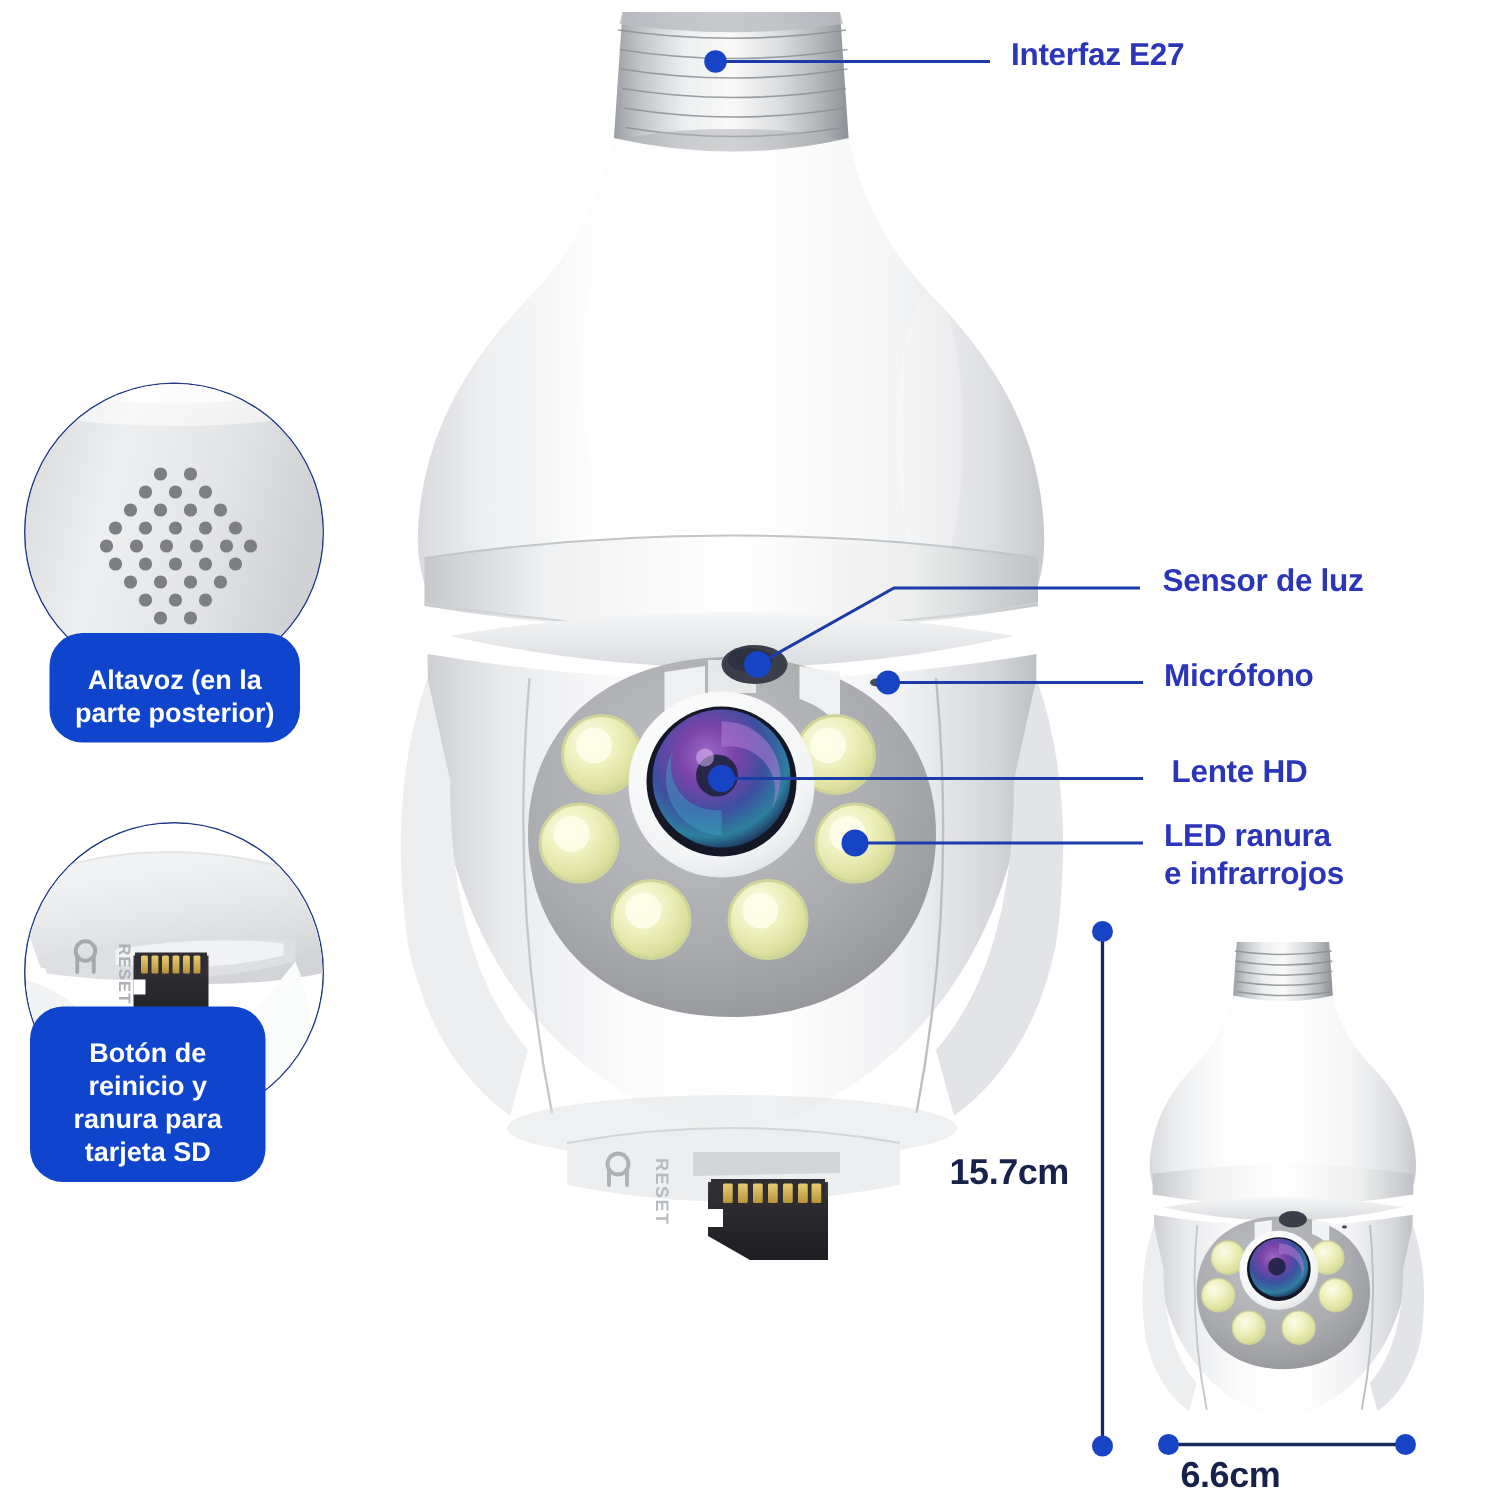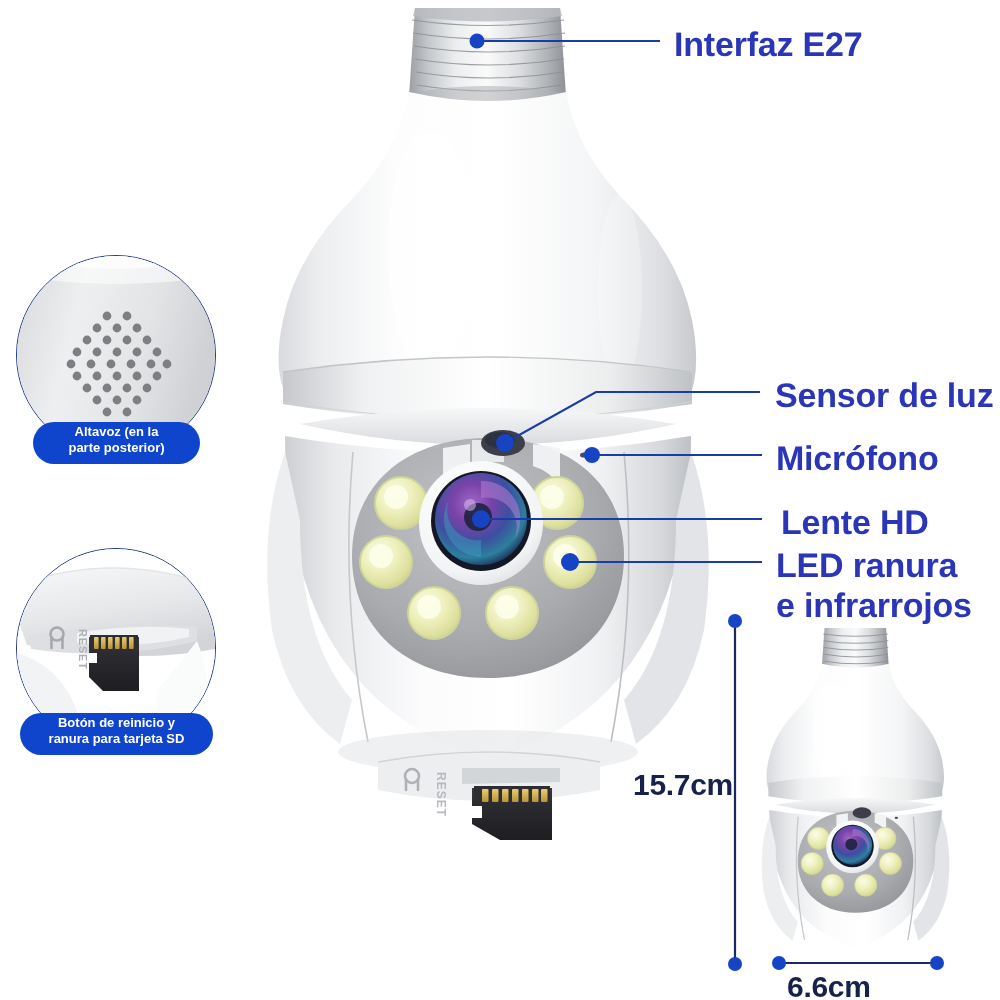--- a/index.html
+++ b/index.html
@@ -8,46 +8,46 @@
        font-family:"Liberation Sans","DejaVu Sans",sans-serif;}
   #stage{position:relative;width:1000px;height:1000px;background:#fff;}
 
   
   .abs{position:absolute;}
 
   
   .callout-text{
     position:absolute;
     color:#2a35b8;
-    font-size:34px;
+    font-size:21px;
     font-weight:700;
     letter-spacing:-0.2px;
     line-height:1.18;
     white-space:pre-line;
     text-rendering:geometricPrecision;
   }
   .dim-text{
     position:absolute;
     color:#17224c;
-    font-size:30px;
+    font-size:24px;
     font-weight:600;
     letter-spacing:-0.3px;
   }
 
   
   .pill{
     position:absolute;
     background:#0f44cc;
     color:#ffffff;
     border-radius:22px;
-    font-size:13px;
+    font-size:18px;
     font-weight:700;
     line-height:1.22;
     text-align:center;
-    padding:2px 14px 8px 14px;
+    padding:21px 14px 8px 14px;
     box-sizing:border-box;
     white-space:pre-line;
     z-index:40;
   }
 
   
   .detail-circle{
     position:absolute;
     border-radius:50%;
     overflow:hidden;
@@ -448,21 +448,21 @@
           <rect x="105" y="88" width="4.6" height="12" rx="1"></rect>
           <rect x="112" y="88" width="4.6" height="12" rx="1"></rect>
         </g>
         <path d="M72 104 L80 104 L80 114 L72 114 Z" fill="#ffffff"></path>
       </g>
 
       <path d="M0 104 Q60 122 68 200 L0 200 Z" fill="#f2f3f5"></path>
       <path d="M180 92 Q196 130 190 200 L140 200 L140 142 Z" fill="#fafbfb"></path>
     </svg>
   </div>
-  <div class="pill" style="left:20px;top:713px;width:193px;">Botón de reinicio y
+  <div class="pill" style="left:20px;top:671px;width:157px;">Botón de reinicio y
 ranura para tarjeta SD</div>
 
   <div class="callout-text" style="left:674px;top:25px;">Interfaz E27</div>
 
   <div class="callout-text" style="left:776px;top:439px;">Micrófono</div>
 
   <div class="callout-text" style="left:775px;top:376px;">Sensor de luz</div>
 
   <div class="callout-text" style="left:781px;top:503px;text-align:center;">Lente HD</div>
 

